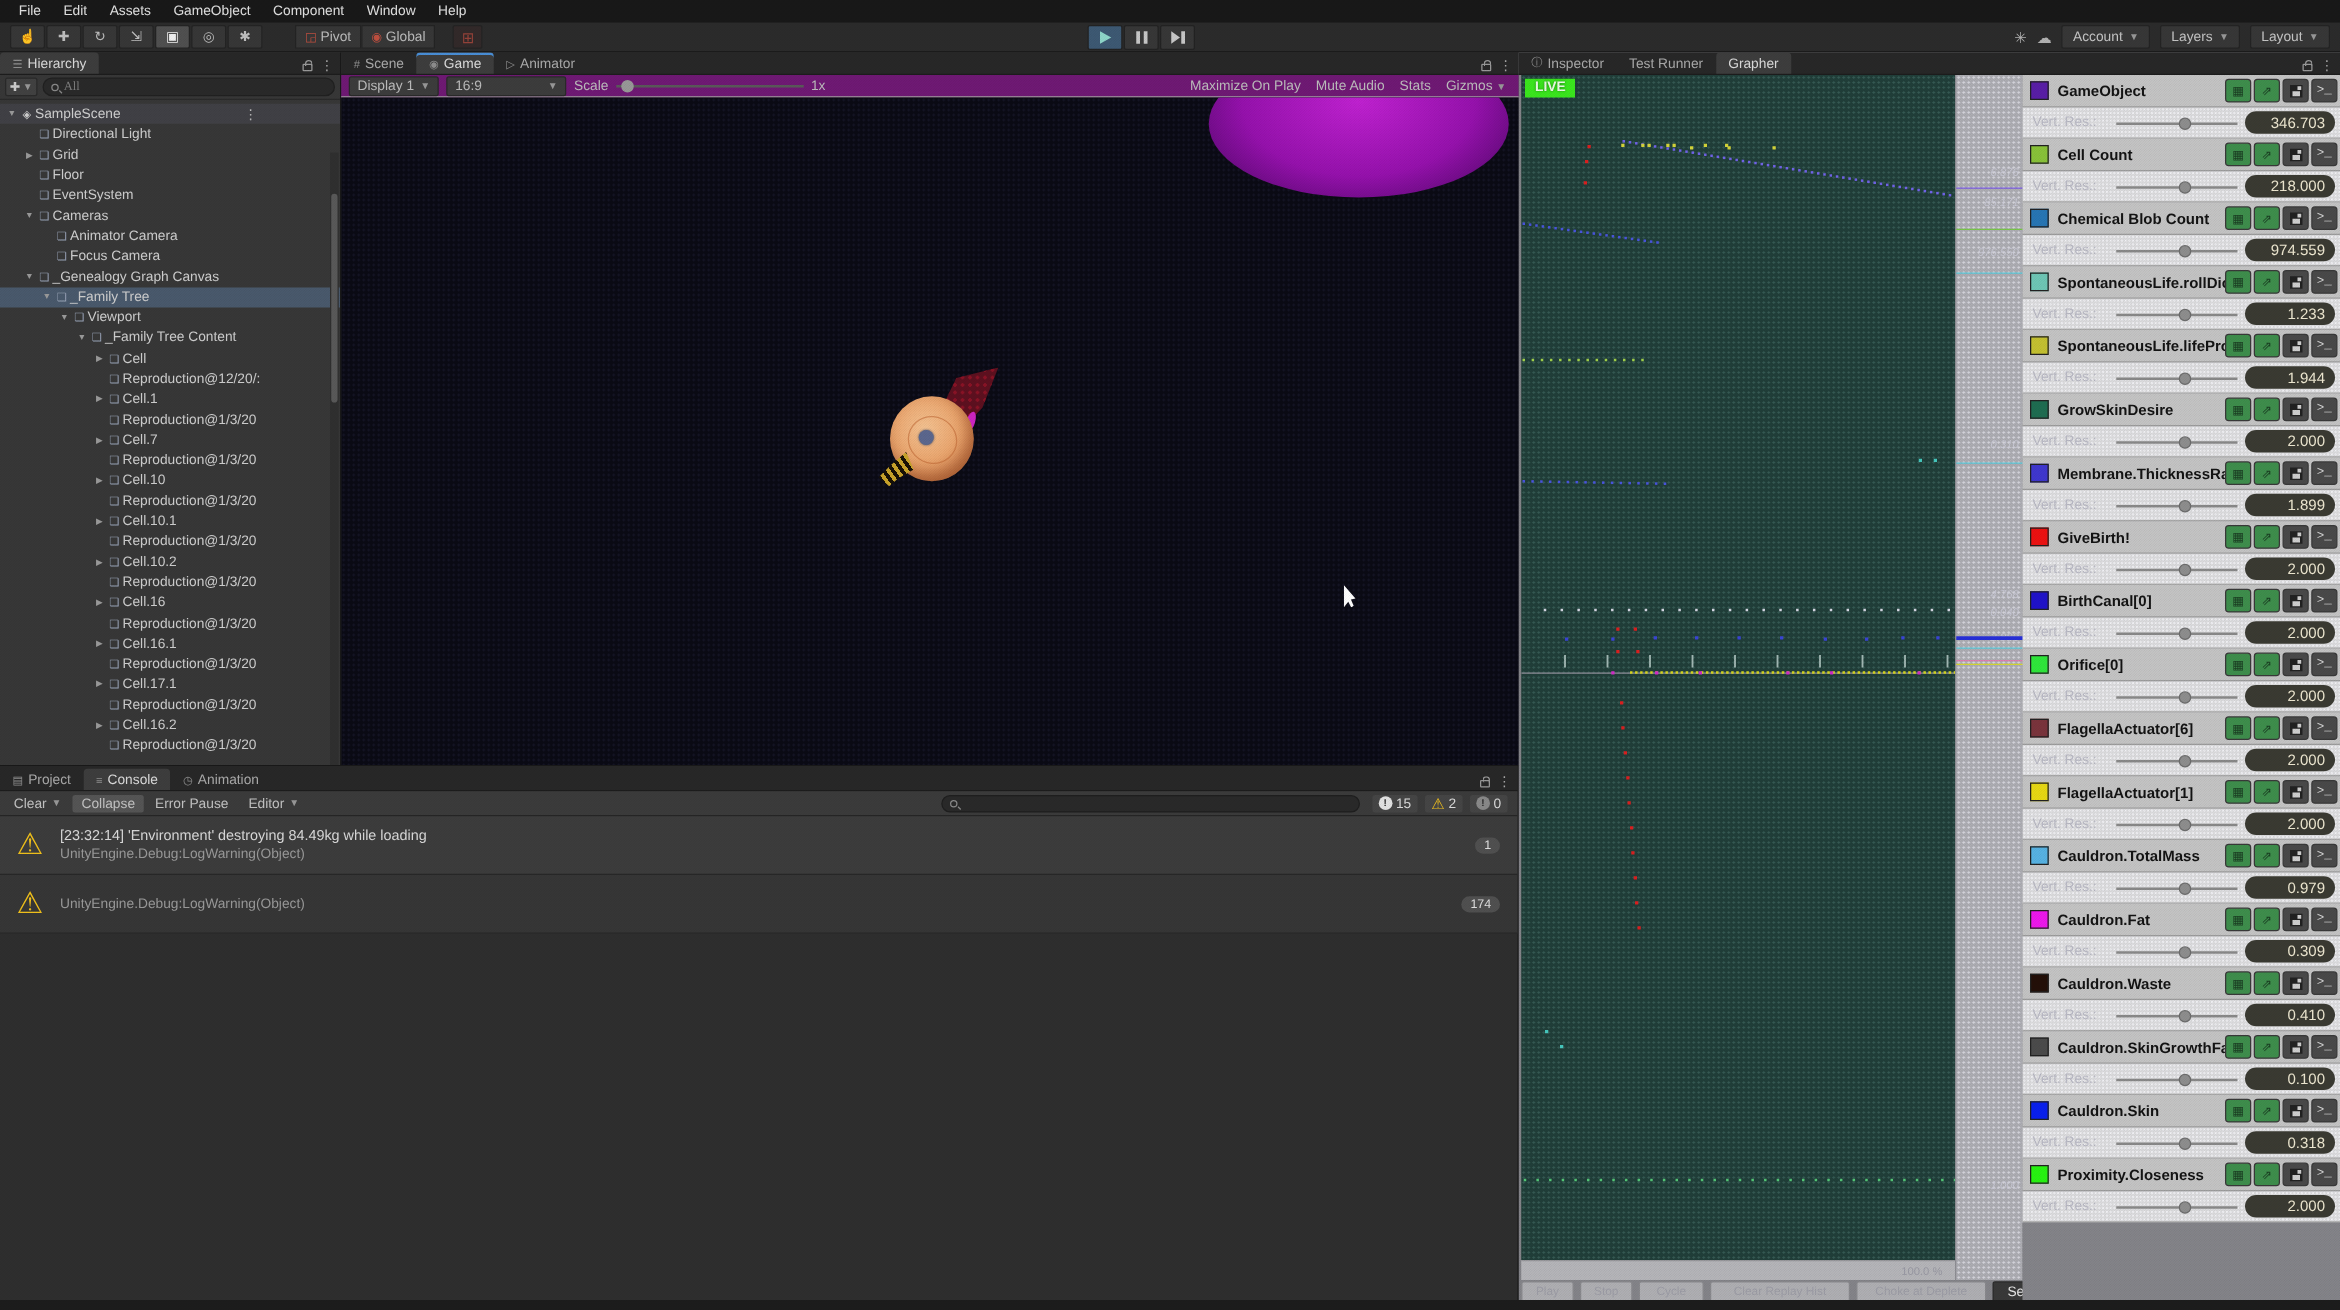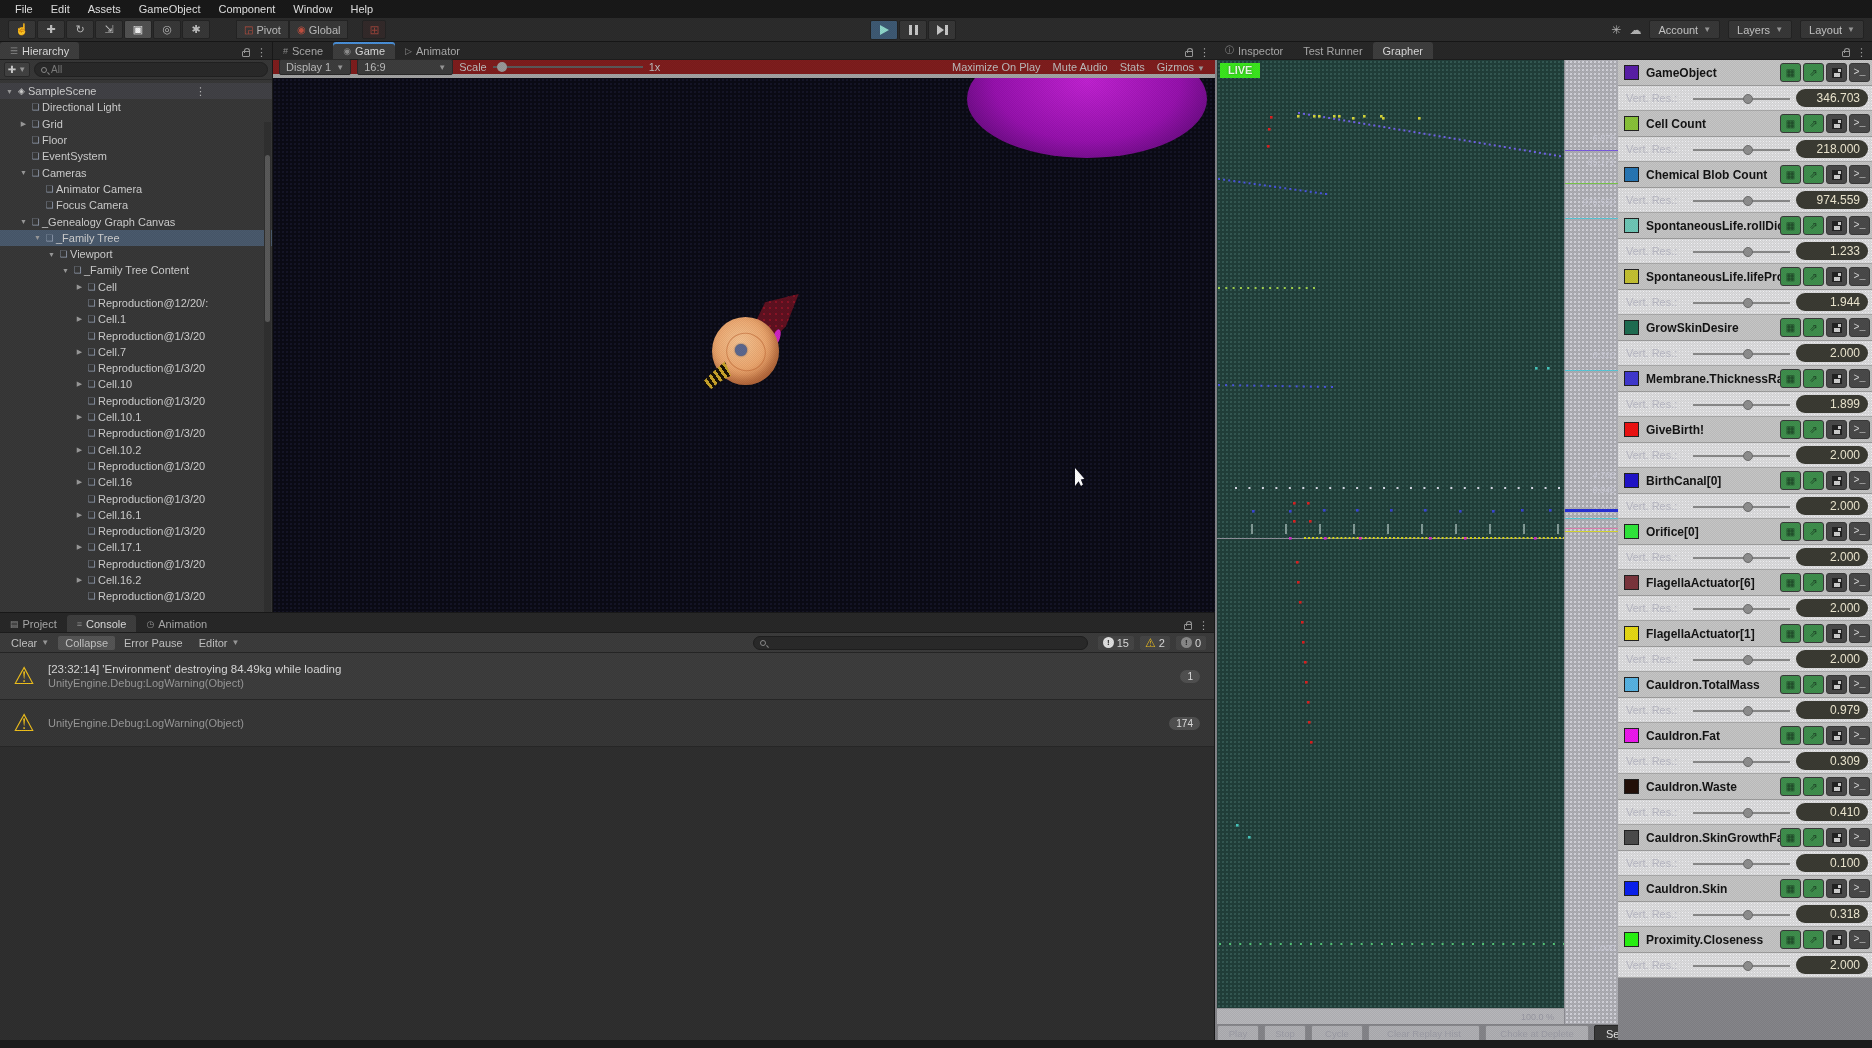--- a/index.html
+++ b/index.html
@@ -45,38 +45,38 @@
   .tab .ticon { font-size:9px; color:#8f8f8f; }
   .panel-ctrl { margin-left:auto; display:flex; align-items:center; gap:6px; padding-right:5px; }
   .kebab { color:#a8a8a8; font-size:11px; }
   .padlock { width:8px; height:6px; border:1px solid #9a9a9a; border-radius:1px; position:relative; margin-top:3px; }
   .padlock::before { content:""; position:absolute; left:1px; top:-4px; width:4px; height:4px; border:1px solid #9a9a9a; border-bottom:none; border-radius:3px 3px 0 0; }
 
   
   .hierarchy { left:0; top:42px; width:273px; height:570px; background:#383838; border-right:1px solid #191919; }
   .hier-search { height:20px; background:#383838; border-bottom:1px solid #2a2a2a; display:flex; align-items:center; padding:0 4px; gap:4px; }
   .plusbtn { width:26px; height:15px; background:#424242; border:1px solid #2a2a2a; border-radius:2px; color:#cdcdcd; font-size:10px; display:flex; align-items:center; justify-content:center; gap:2px; }
-  .searchbox { flex:1; height:15px; background:#2a2a2a; border:1px solid #212121; border-radius:8px; display:flex; align-items:center; padding:0 6px; gap:4px; color:#7e7e7e; font-size:10px; }
+  .searchbox { flex:1; height:15px; background:#2a2a2a; border:1px solid #212121; border-radius:8px; display:flex; align-items:center; padding:0 6px; gap:4px; color:#7e7e7e; font-size:10px;font-family:Liberation Serif, serif; }
   .magnifier { width:6px; height:6px; border:1px solid #8b8b8b; border-radius:50%; position:relative; flex:none; }
   .magnifier::after { content:""; position:absolute; left:5px; top:5px; width:3px; height:1px; background:#8b8b8b; transform:rotate(45deg); }
   .tree { position:relative; height:528px; overflow:hidden; padding-top:3px; }
   .hrow { height:16.3px; display:flex; align-items:center; color:#cfcfcf; font-size:11px; white-space:nowrap; }
   .hrow.header { background:#414146; }
   .hrow.selected { background:#4a5a6d; }
   .hexp { width:11px; text-align:center; font-size:7px; color:#9b9b9b; flex:none; }
   .hicon { width:13px; font-size:9px; color:#97a1b5; flex:none; text-align:center; }
   .hicon.scene { color:#cfcfcf; }
   .hrow .hk { margin-left:auto; margin-right:66px; color:#bbb; }
   .vscroll { position:absolute; right:1px; top:80px; width:7px; height:528px; background:#303030; }
   .vscroll .thumb { position:absolute; left:1px; top:33px; width:5px; height:167px; background:#5a5a5a; border-radius:3px; }
   .scroll-dn { position:absolute; right:2px; top:594px; color:#8a8a8a; font-size:7px; }
 
   
   .gamepanel { left:273px; top:42px; width:942px; height:570px; background:#333; }
-  .gp-ctrl { height:18px; background:#7f1d1d; border-bottom:4px solid #a3a3a3; display:flex; align-items:center; gap:6px; padding:0 6px; color:#bdbdbd; font-size:11px; }
+  .gp-ctrl { height:18px; background:#701a75; border-bottom:1px solid #a3a3a3; display:flex; align-items:center; gap:6px; padding:0 6px; color:#bdbdbd; font-size:11px; }
   .gp-btn { display:flex; align-items:center; gap:5px; padding:1px 6px; background:#3d3d3d; border:1px solid #2a2a2a; border-radius:2px; }
   .gp-label { color:#bdbdbd; }
   .gp-slider { width:150px; height:2px; background:#5a5a5a; position:relative; }
   .gp-slider .knob { position:absolute; left:3%; top:-4px; width:10px; height:10px; border-radius:50%; background:#999; }
   .gp-right { margin-left:auto; display:flex; align-items:center; gap:12px; padding-right:4px; }
   .viewport { position:relative; width:942px; height:534px; background:#0b0b15; overflow:hidden;
     background-image:radial-gradient(rgba(40,40,70,.35) 1px, transparent 1px); background-size:4px 4px; }
   .envblob { position:absolute; left:694px; top:-38px; width:240px; height:118px; border-radius:50%;
     background:radial-gradient(ellipse at 50% 35%, #c122d2 0%, #9712ae 55%, #600a78 85%, #470858 100%); }
   .cellbody { position:absolute; left:439px; top:239px; width:67px; height:68px; border-radius:50%;

